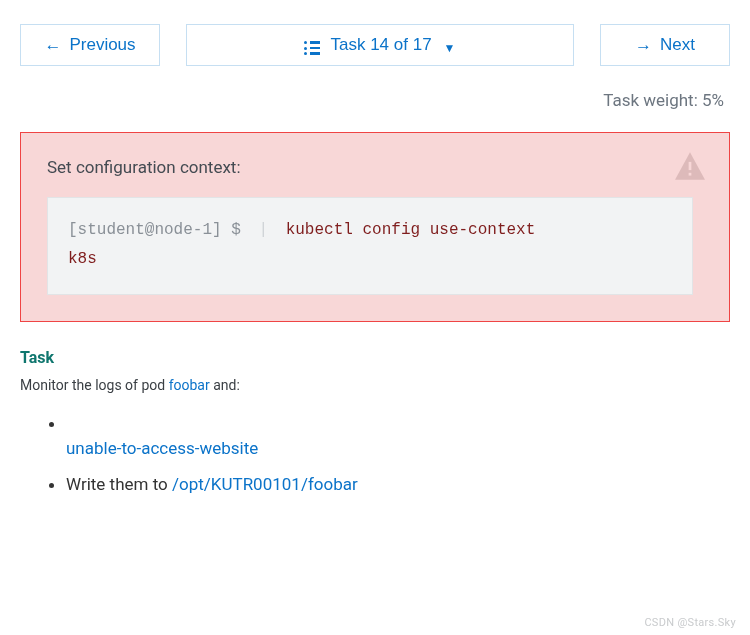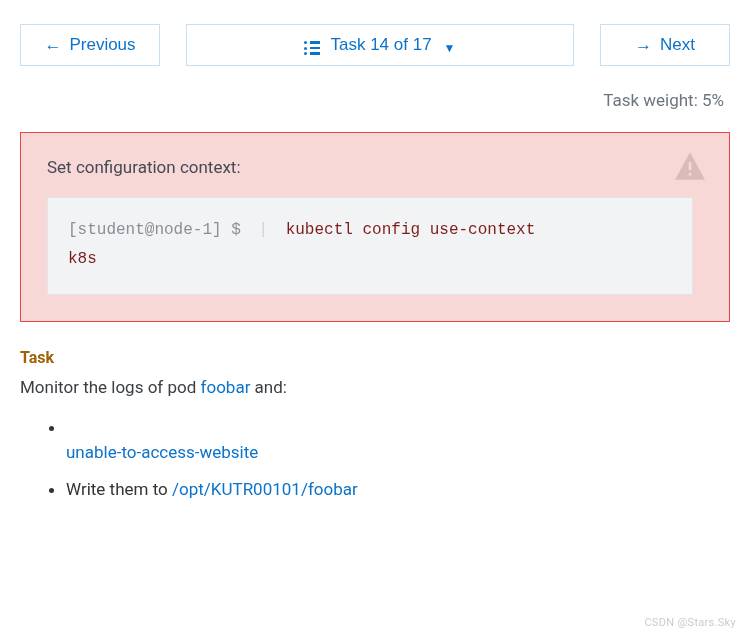--- a/index.html
+++ b/index.html
@@ -80,27 +80,27 @@
       padding: 18px 20px 20px 20px;
       font-family: "SFMono-Regular", Consolas, "Liberation Mono", Menlo, monospace;
       font-size: 16px;
       line-height: 1.8;
     }
     .prompt { color: #8a9097; }
     .sep { color: #cfd3d7; margin: 0 8px; }
     .cmd { color: #7f1d1d; }
     .task-heading {
       font-weight: 700;
-      color: #a16207;
+      color: #0f766e;
       margin-bottom: 8px;
       font-size: 16px;
     }
     .task-body {
       color: #3a3f44;
-      font-size: 17px;
+      font-size: 14px;
       line-height: 1.45;
     }
     .inline-code {
       color: #0b73c9;
       font-family: inherit;
     }
     ul.bullets {
       list-style: disc;
       padding-left: 46px;
       margin-top: 16px;

